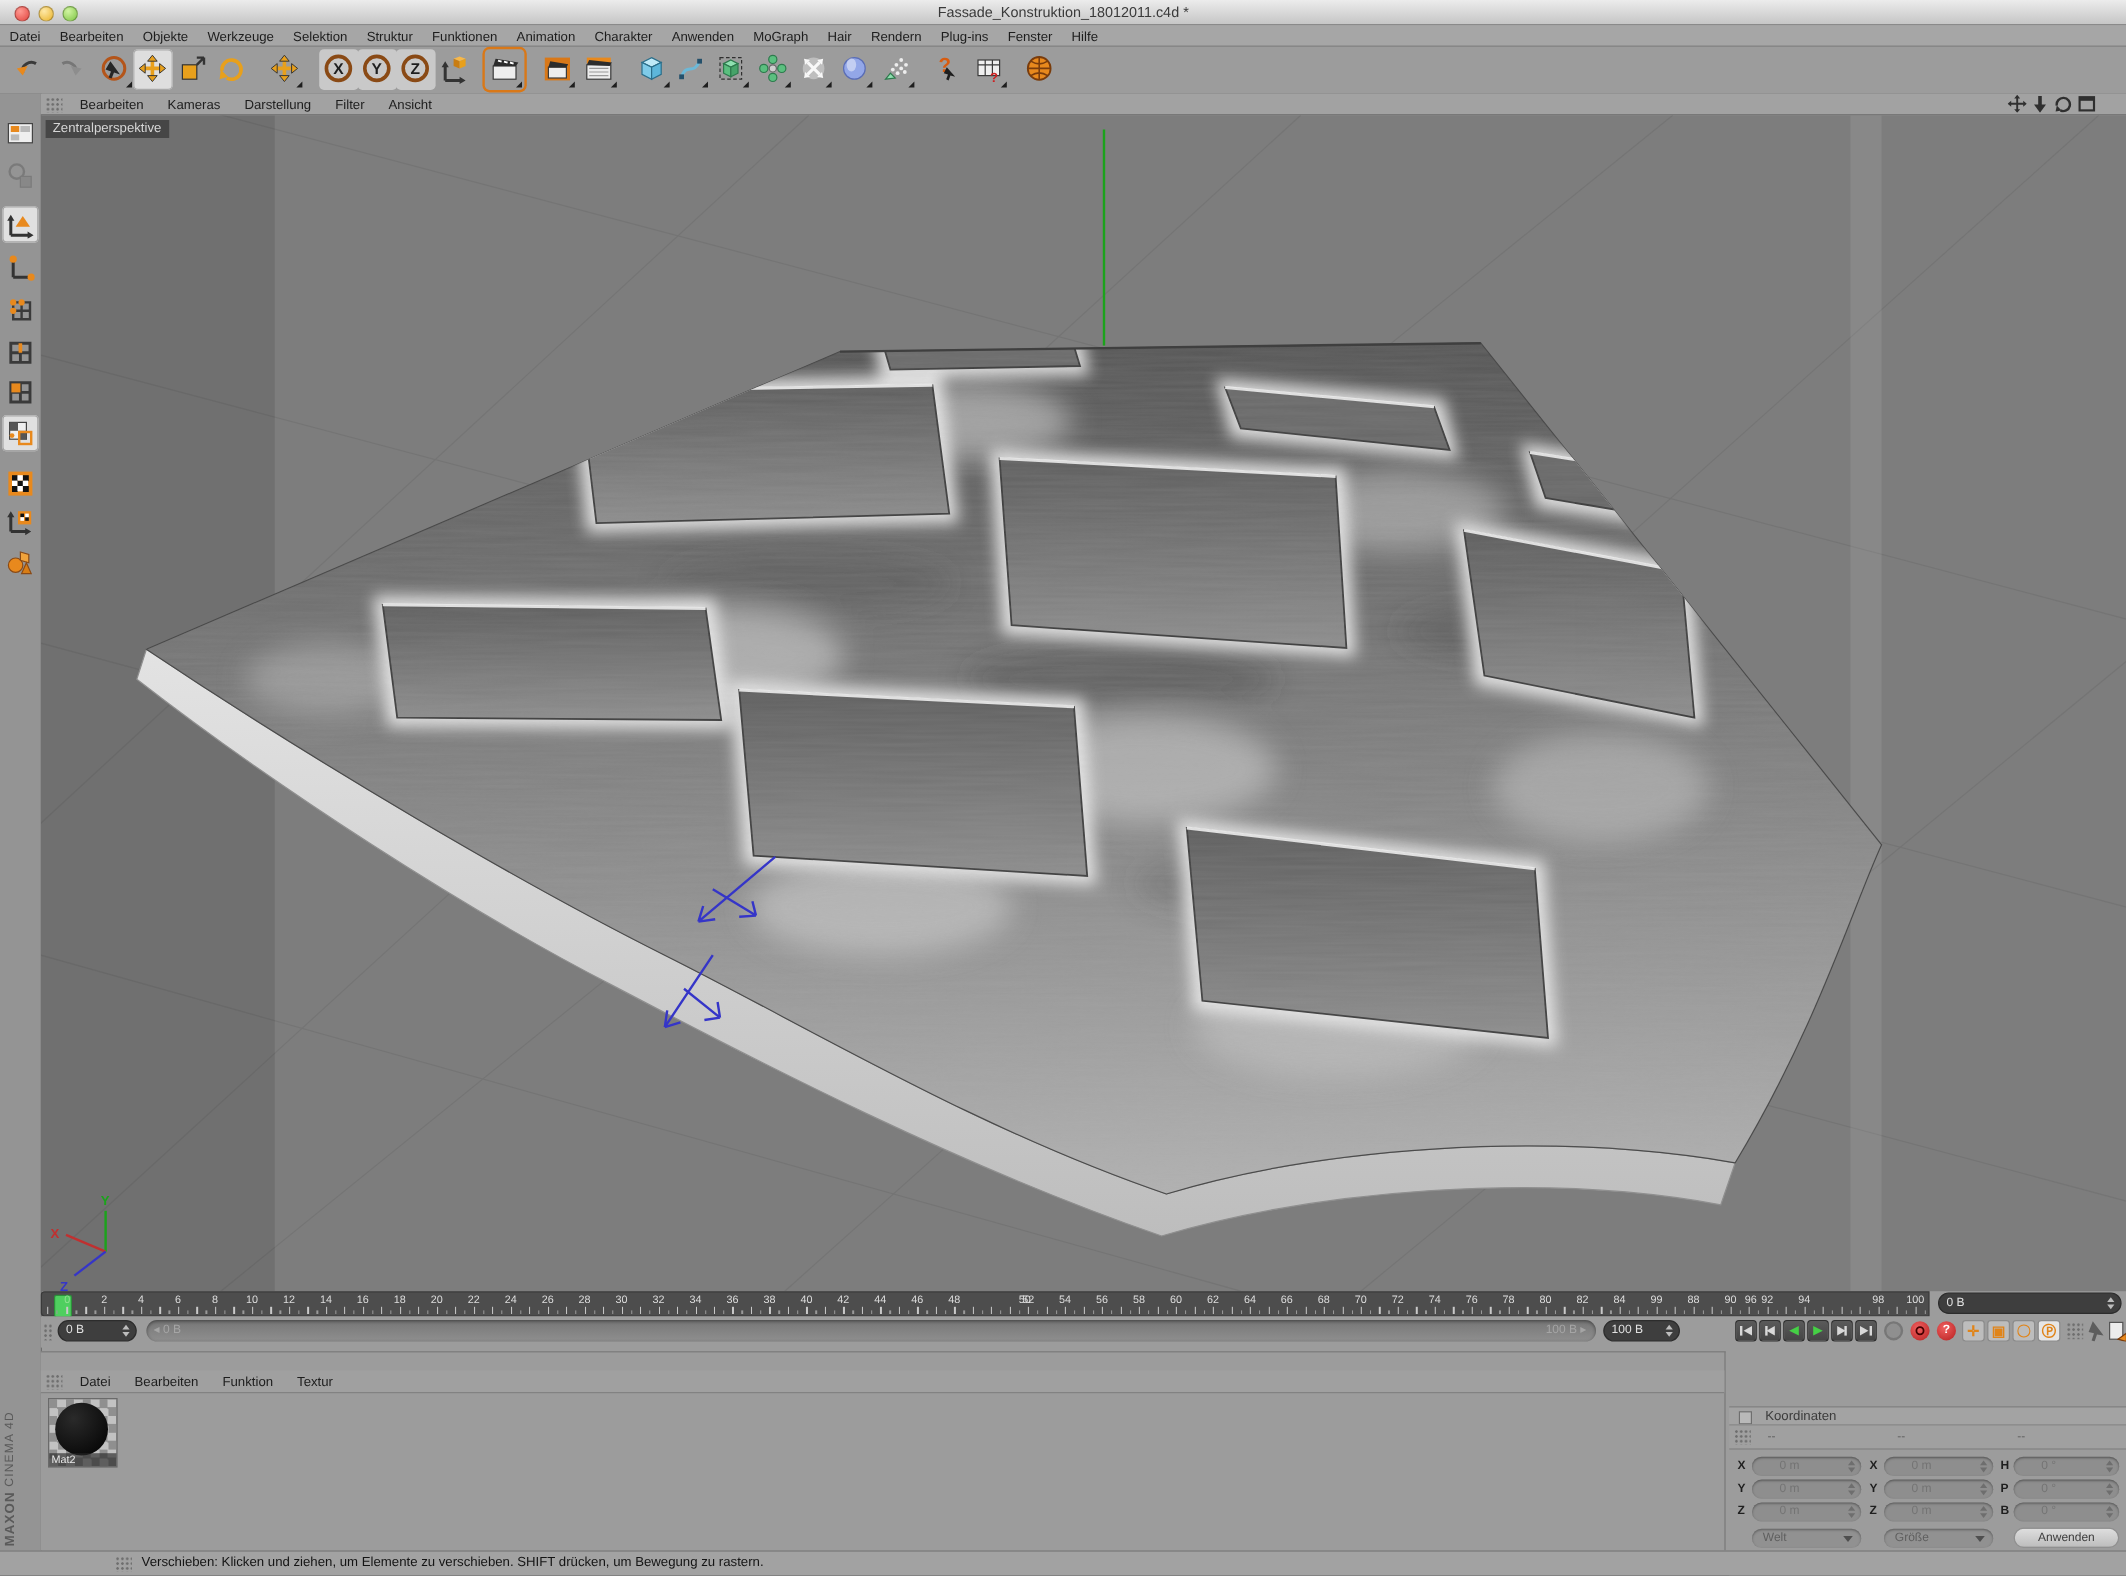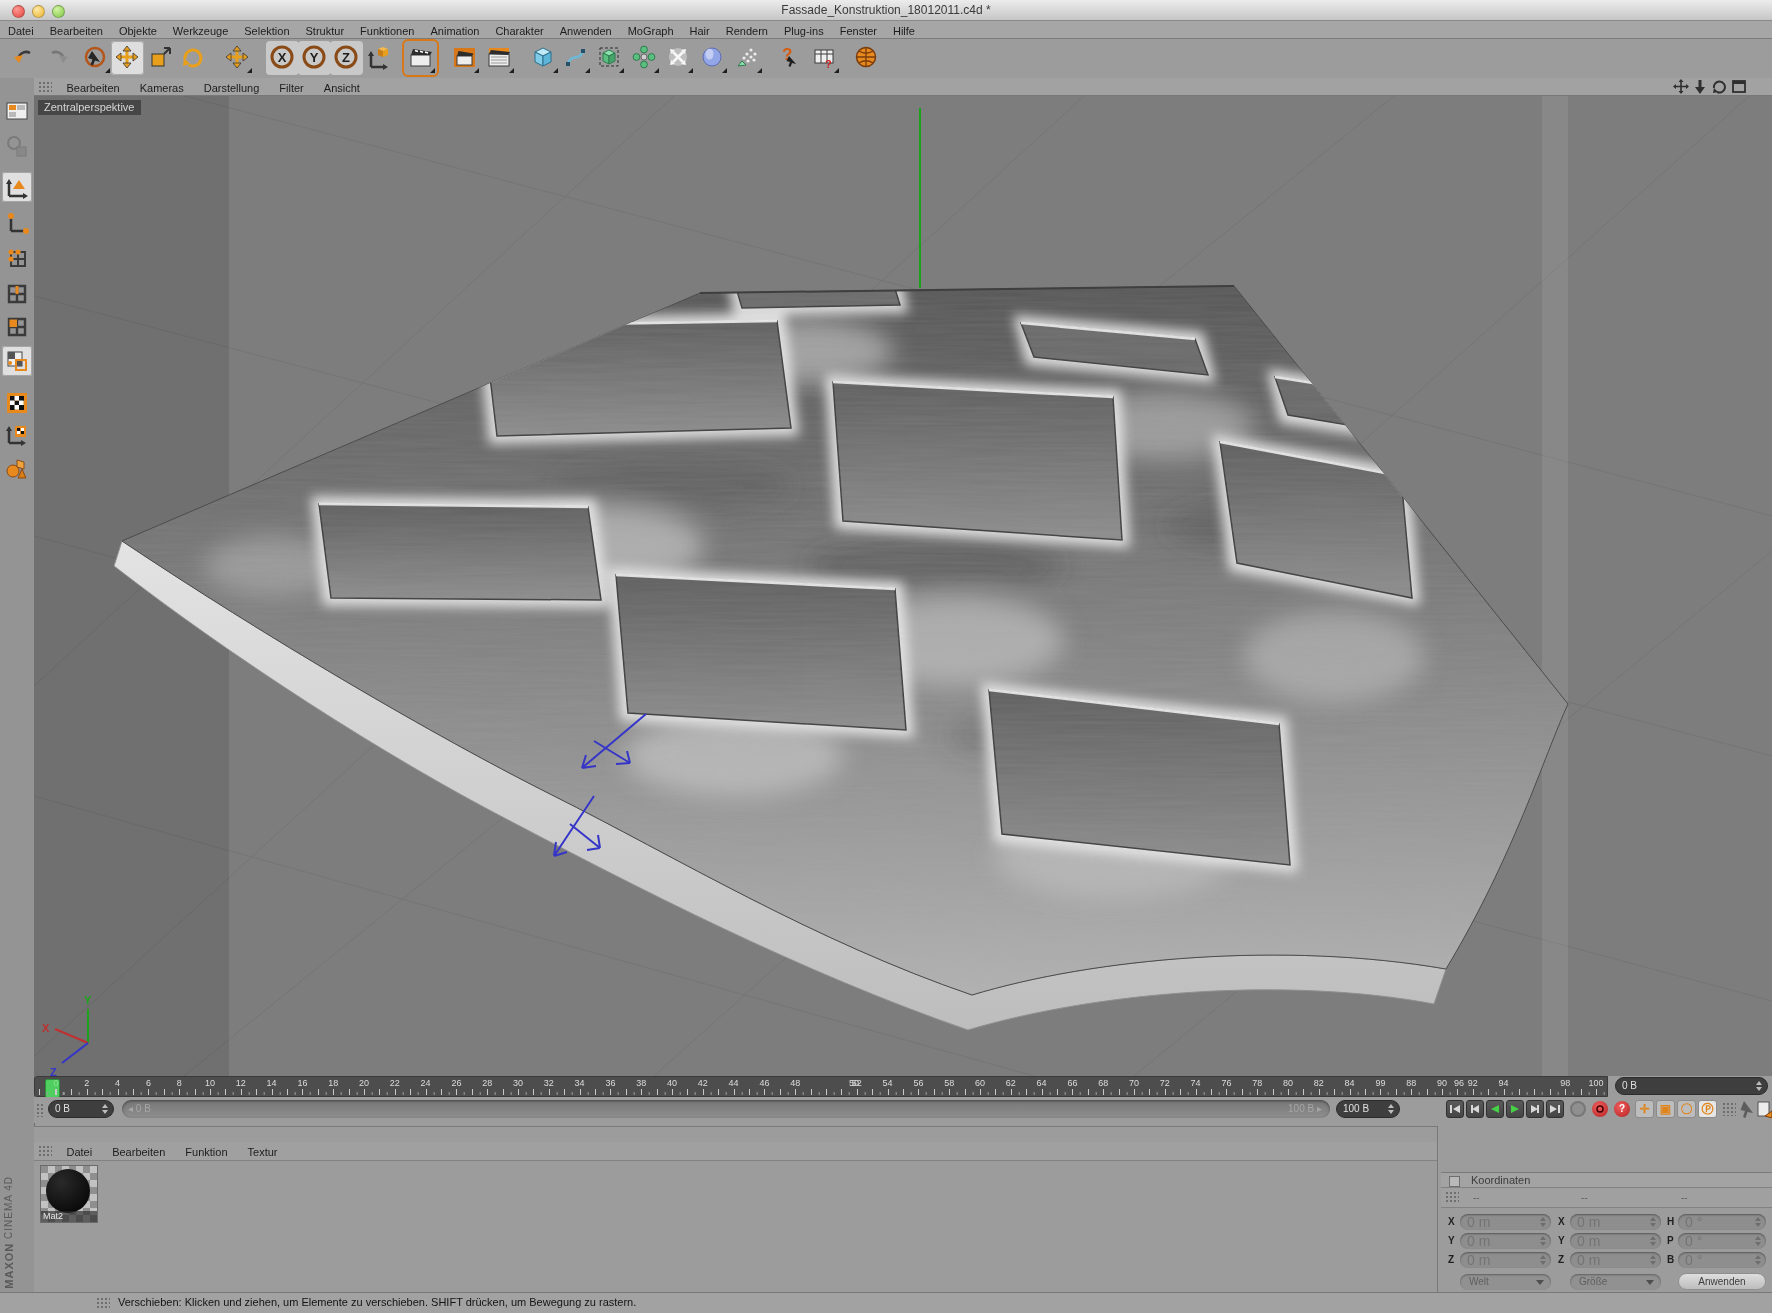--- a/index.html
+++ b/index.html
@@ -93,22 +93,22 @@
   .pm-handle{display:inline-block;width:14px;height:13px;margin:3px 0 0 4px;vertical-align:top;}
   .mat-thumb{position:absolute;left:6px;top:38px;width:56px;height:56px;border:1px solid #6a6a6a;
     background:repeating-conic-gradient(#c2c2c2 0 25%,#8f8f8f 0 50%) 0 0/14px 14px;}
   .mat-ball{position:absolute;left:5px;top:3px;width:44px;height:44px;border-radius:50%;
     background:radial-gradient(circle at 35% 30%,#2a2a2a,#000);}
   .mat-label{position:absolute;left:0;bottom:0;width:100%;height:11px;background:rgba(40,40,40,.65);
     color:#e8e8e8;font-size:9px;padding-left:2px;box-sizing:border-box;}
   .coord-head{position:absolute;top:19px;font-size:10px;color:#5f5f5f;}
   .clabel{position:absolute;font-size:10px;font-weight:bold;color:#1f1f1f;}
   .cfield{position:absolute;height:16px;border-radius:8px;background:#8e8e8e;
-    box-shadow:inset 0 1px 2px rgba(0,0,0,.4);font-size:14px;color:#747474;line-height:16px;
-    padding-left:7px;box-sizing:border-box;}
+    box-shadow:inset 0 1px 2px rgba(0,0,0,.4);font-size:10px;color:#747474;line-height:16px;
+    padding-left:23px;box-sizing:border-box;}
   .cfield .stepper::before{border-bottom-color:#6e6e6e;}
   .cfield .stepper::after{border-top-color:#6e6e6e;}
   .cdrop{position:absolute;height:16px;border-radius:8px;background:#919191;
     box-shadow:inset 0 1px 2px rgba(0,0,0,.35);font-size:10px;color:#5f5f5f;line-height:16px;
     padding-left:9px;box-sizing:border-box;}
   .cdrop::after{content:"";position:absolute;right:7px;top:6px;border-left:4px solid transparent;
     border-right:4px solid transparent;border-top:5px solid #4f4f4f;}
   .cbtn{position:absolute;height:17px;border-radius:9px;background:linear-gradient(#dedede,#bdbdbd);
     border:1px solid #8f8f8f;font-size:10px;color:#3d3d3d;text-align:center;line-height:15px;box-sizing:border-box;}
   

